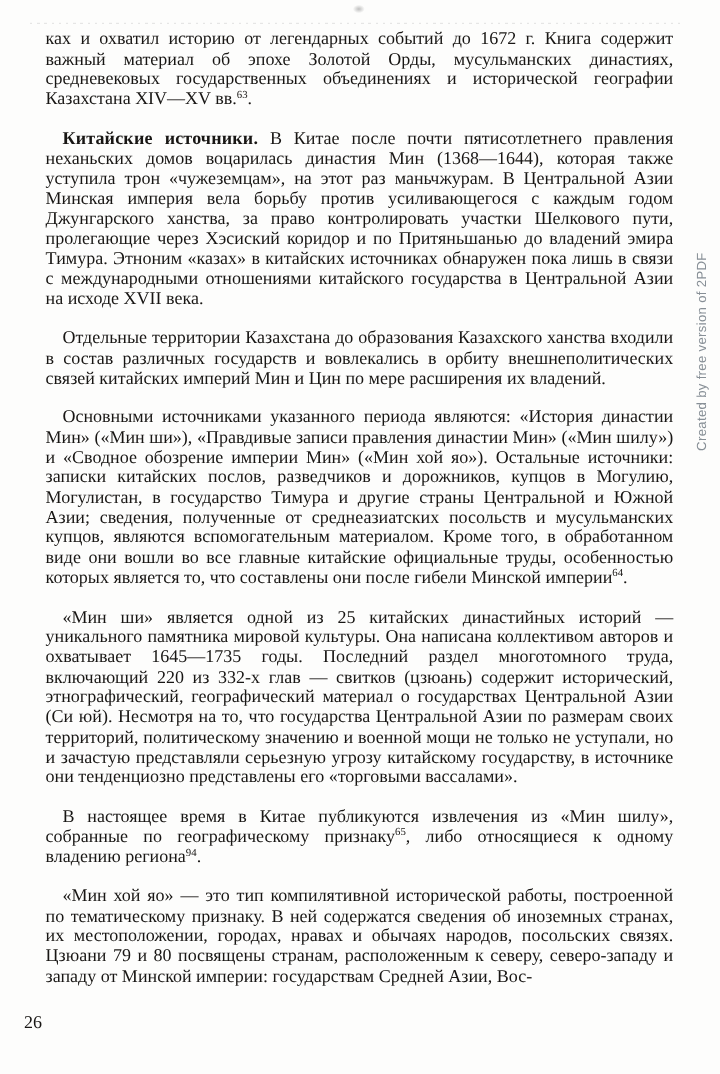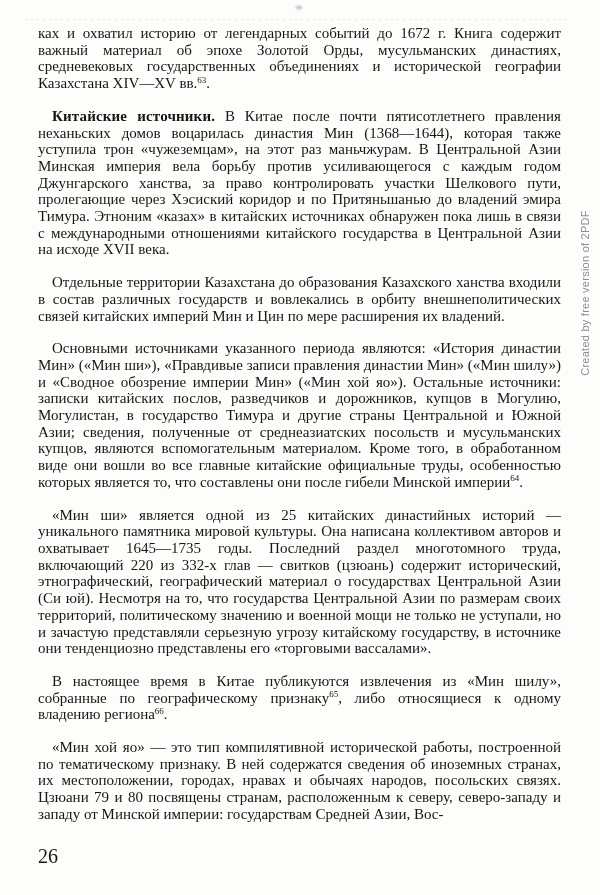--- a/index.html
+++ b/index.html
@@ -20,22 +20,22 @@
     -webkit-hyphens: none; hyphens: none;
   }
   .text-block p { margin: 0; padding: 0; }
   .text-block p.indent { text-indent: 14px; margin-top: 16px; }
   .text-block b { font-weight: bold; letter-spacing: 0.15px; }
   sup.fnref {
     font-size: 9px; line-height: 0;
     vertical-align: baseline; position: relative; top: -5.5px;
   }
   .page-number {
-    position: absolute; left: 38px; top: 845px;
-    font-size: 20px; color: var(--c-ink, #181614);
+    position: absolute; left: 20px; top: 845px;
+    font-size: 15px; color: var(--c-ink, #181614);
   }
   .watermark {
     position: absolute; left: 585px; top: 293px;
     transform: translate(-50%, -50%) rotate(-90deg);
     transform-origin: center center;
     font-family: "Liberation Sans", sans-serif;
     font-size: 11px; letter-spacing: 0.25px; white-space: nowrap;
     color: var(--c-watermark, #878f96);
   }
   .smudge {
@@ -55,20 +55,20 @@
 <div class="page">
   <div class="smudge"></div>
   <div class="scanline"></div>
 
   <div class="text-block" id="text-block">
       <p>ках и охватил историю от легендарных событий до 1672 г. Книга содержит важный материал об эпохе Золотой Орды, мусульманских династиях, средневековых государственных объединениях и исторической географии Казахстана XIV—XV вв.<sup class="fnref">63</sup>.</p>
       <p class="indent"><b>Китайские источники.</b> В Китае после почти пятисотлетнего правления неханьских домов воцарилась династия Мин (1368—1644), которая также уступила трон «чужеземцам», на этот раз маньчжурам. В Центральной Азии Минская империя вела борьбу против усиливающегося с каждым годом Джунгарского ханства, за право контролировать участки Шелкового пути, пролегающие через Хэсиский коридор и по Притяньшанью до владений эмира Тимура. Этноним «казах» в китайских источниках обнаружен пока лишь в связи с международными отношениями китайского государства в Центральной Азии на исходе XVII века.</p>
       <p class="indent">Отдельные территории Казахстана до образования Казахского ханства входили в состав различных государств и вовлекались в орбиту внешнеполитических связей китайских империй Мин и Цин по мере расширения их владений.</p>
       <p class="indent">Основными источниками указанного периода являются: «История династии Мин» («Мин ши»), «Правдивые записи правления династии Мин» («Мин шилу») и «Сводное обозрение империи Мин» («Мин хой яо»). Остальные источники: записки китайских послов, разведчиков и дорожников, купцов в Могулию, Могулистан, в государство Тимура и другие страны Центральной и Южной Азии; сведения, полученные от среднеазиатских посольств и мусульманских купцов, являются вспомогательным материалом. Кроме того, в обработанном виде они вошли во все главные китайские официальные труды, особенностью которых является то, что составлены они после гибели Минской империи<sup class="fnref">64</sup>.</p>
       <p class="indent">«Мин ши» является одной из 25 китайских династийных историй — уникального памятника мировой культуры. Она написана коллективом авторов и охватывает 1645—1735 годы. Последний раздел многотомного труда, включающий 220 из 332-х глав — свитков (цзюань) содержит исторический, этнографический, географический материал о государствах Центральной Азии (Си юй). Несмотря на то, что государства Центральной Азии по размерам своих территорий, политическому значению и военной мощи не только не уступали, но и зачастую представляли серьезную угрозу китайскому государству, в источнике они тенденциозно представлены его «торговыми вассалами».</p>
-      <p class="indent">В настоящее время в Китае публикуются извлечения из «Мин шилу», собранные по географическому признаку<sup class="fnref">65</sup>, либо относящиеся к одному владению региона<sup class="fnref">66</sup>.</p>
+      <p class="indent">В настоящее время в Китае публикуются извлечения из «Мин шилу», собранные по географическому признаку<sup class="fnref">65</sup>, либо относящиеся к одному владению региона<sup class="fnref">94</sup>.</p>
       <p class="indent">«Мин хой яо» — это тип компилятивной исторической работы, построенной по тематическому признаку. В ней содержатся сведения об иноземных странах, их местоположении, городах, нравах и обычаях народов, посольских связях. Цзюани 79 и 80 посвящены странам, расположенным к северу, северо-западу и западу от Минской империи: государствам Средней Азии, Вос-</p>
     </div>
 
   <div class="page-number">26</div>
 
   <div class="watermark">Created by free version of 2PDF</div>
 </div>
 
 </body></html>

